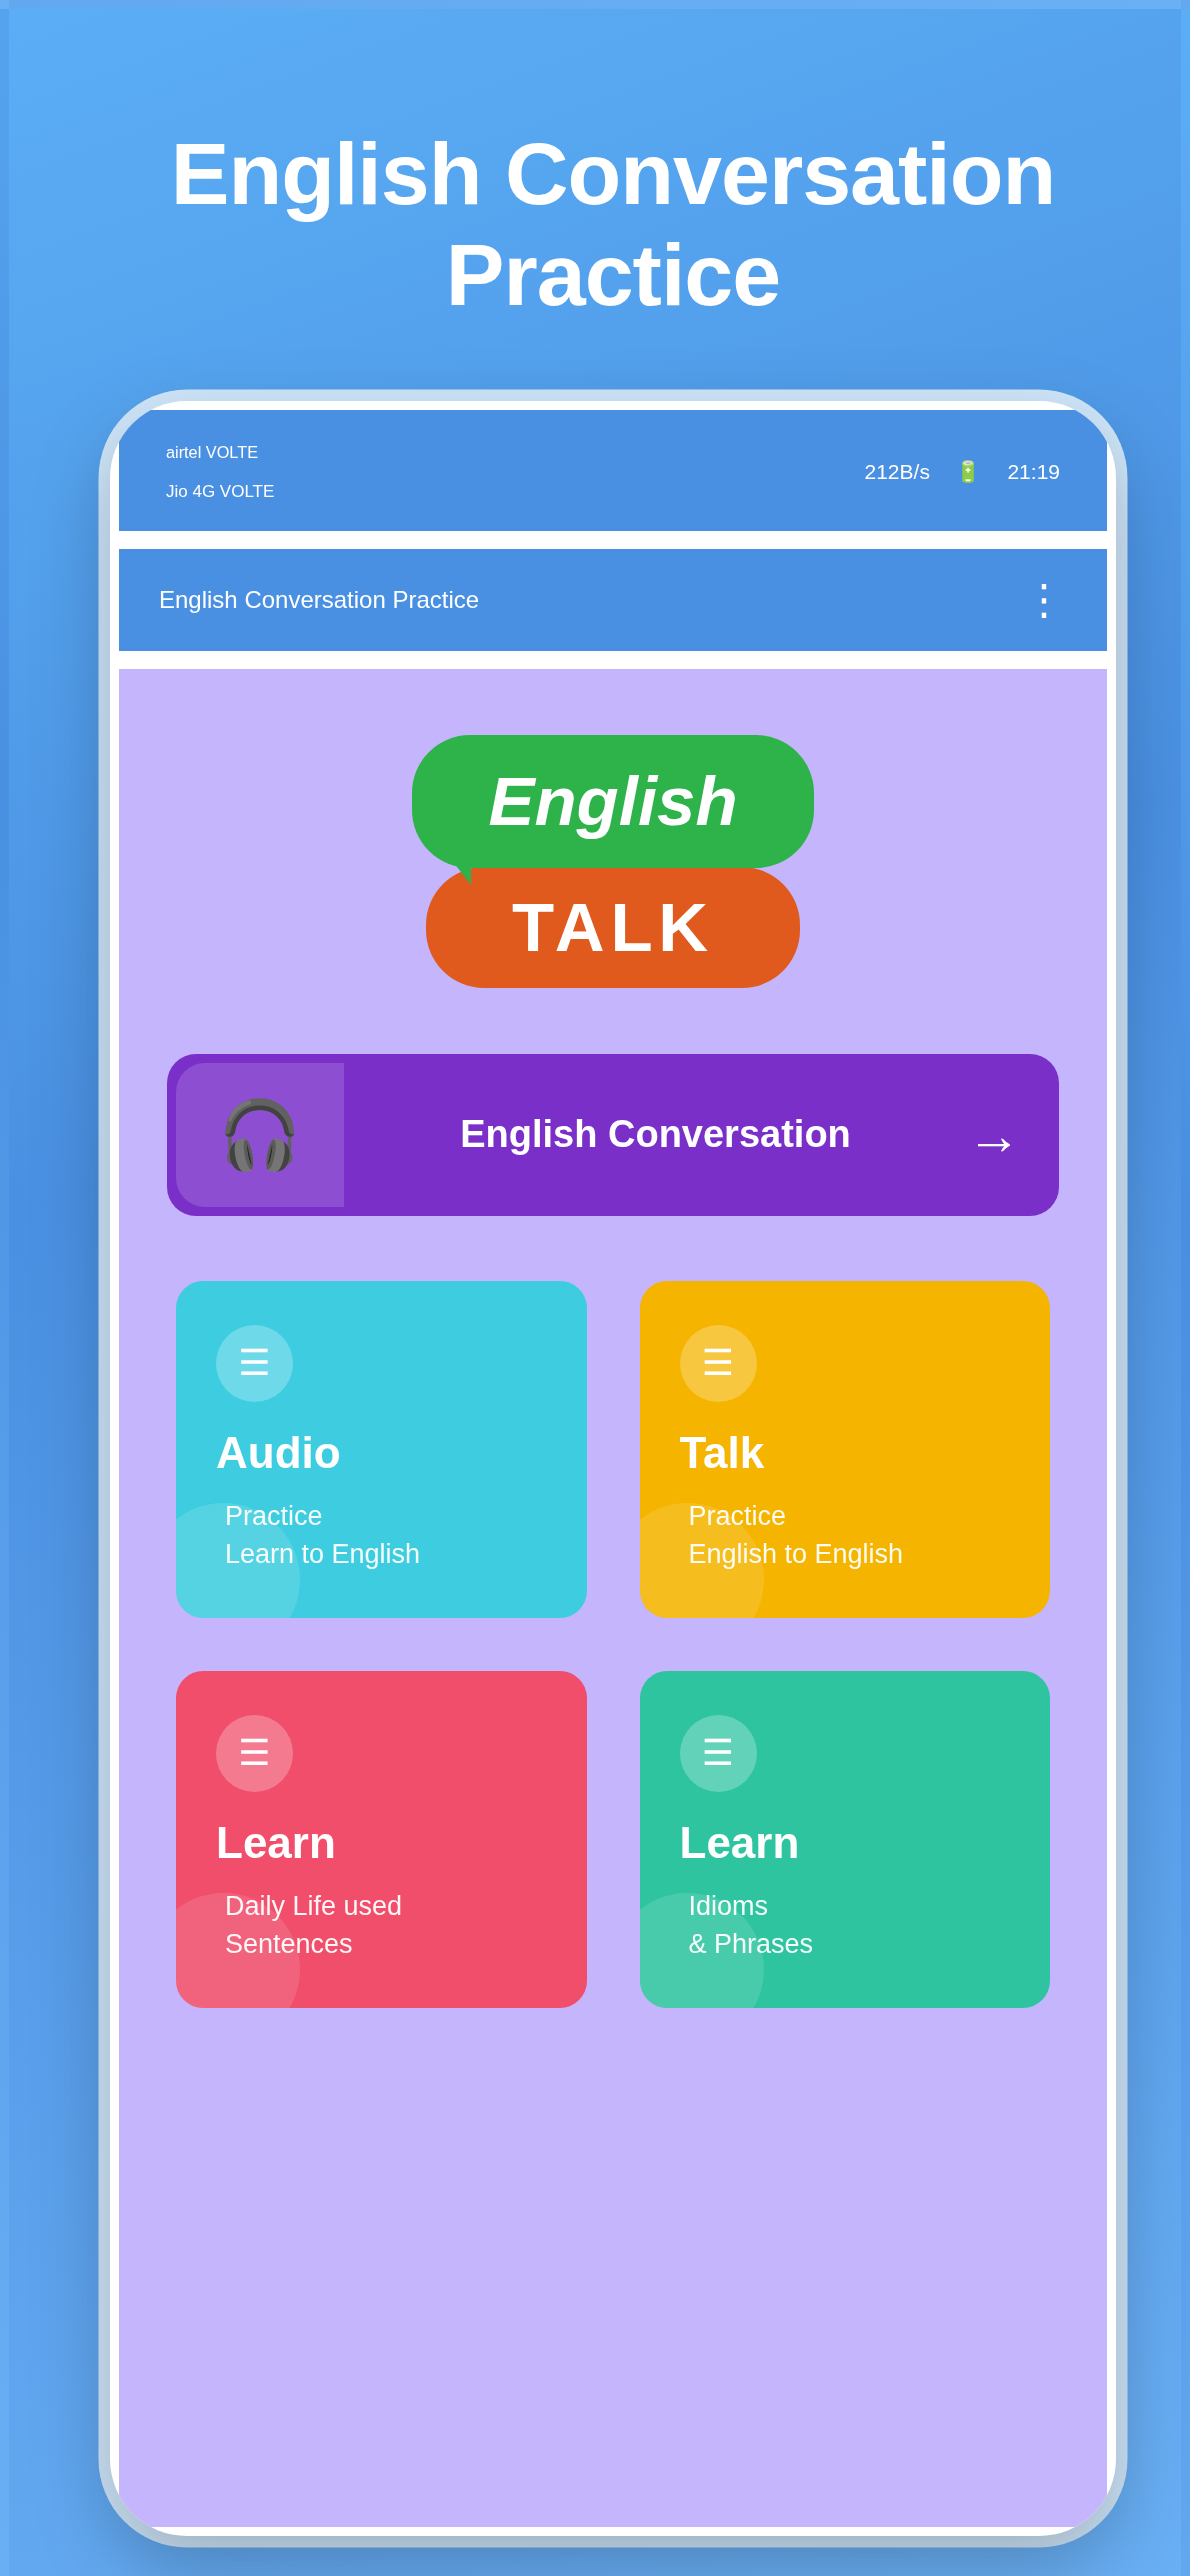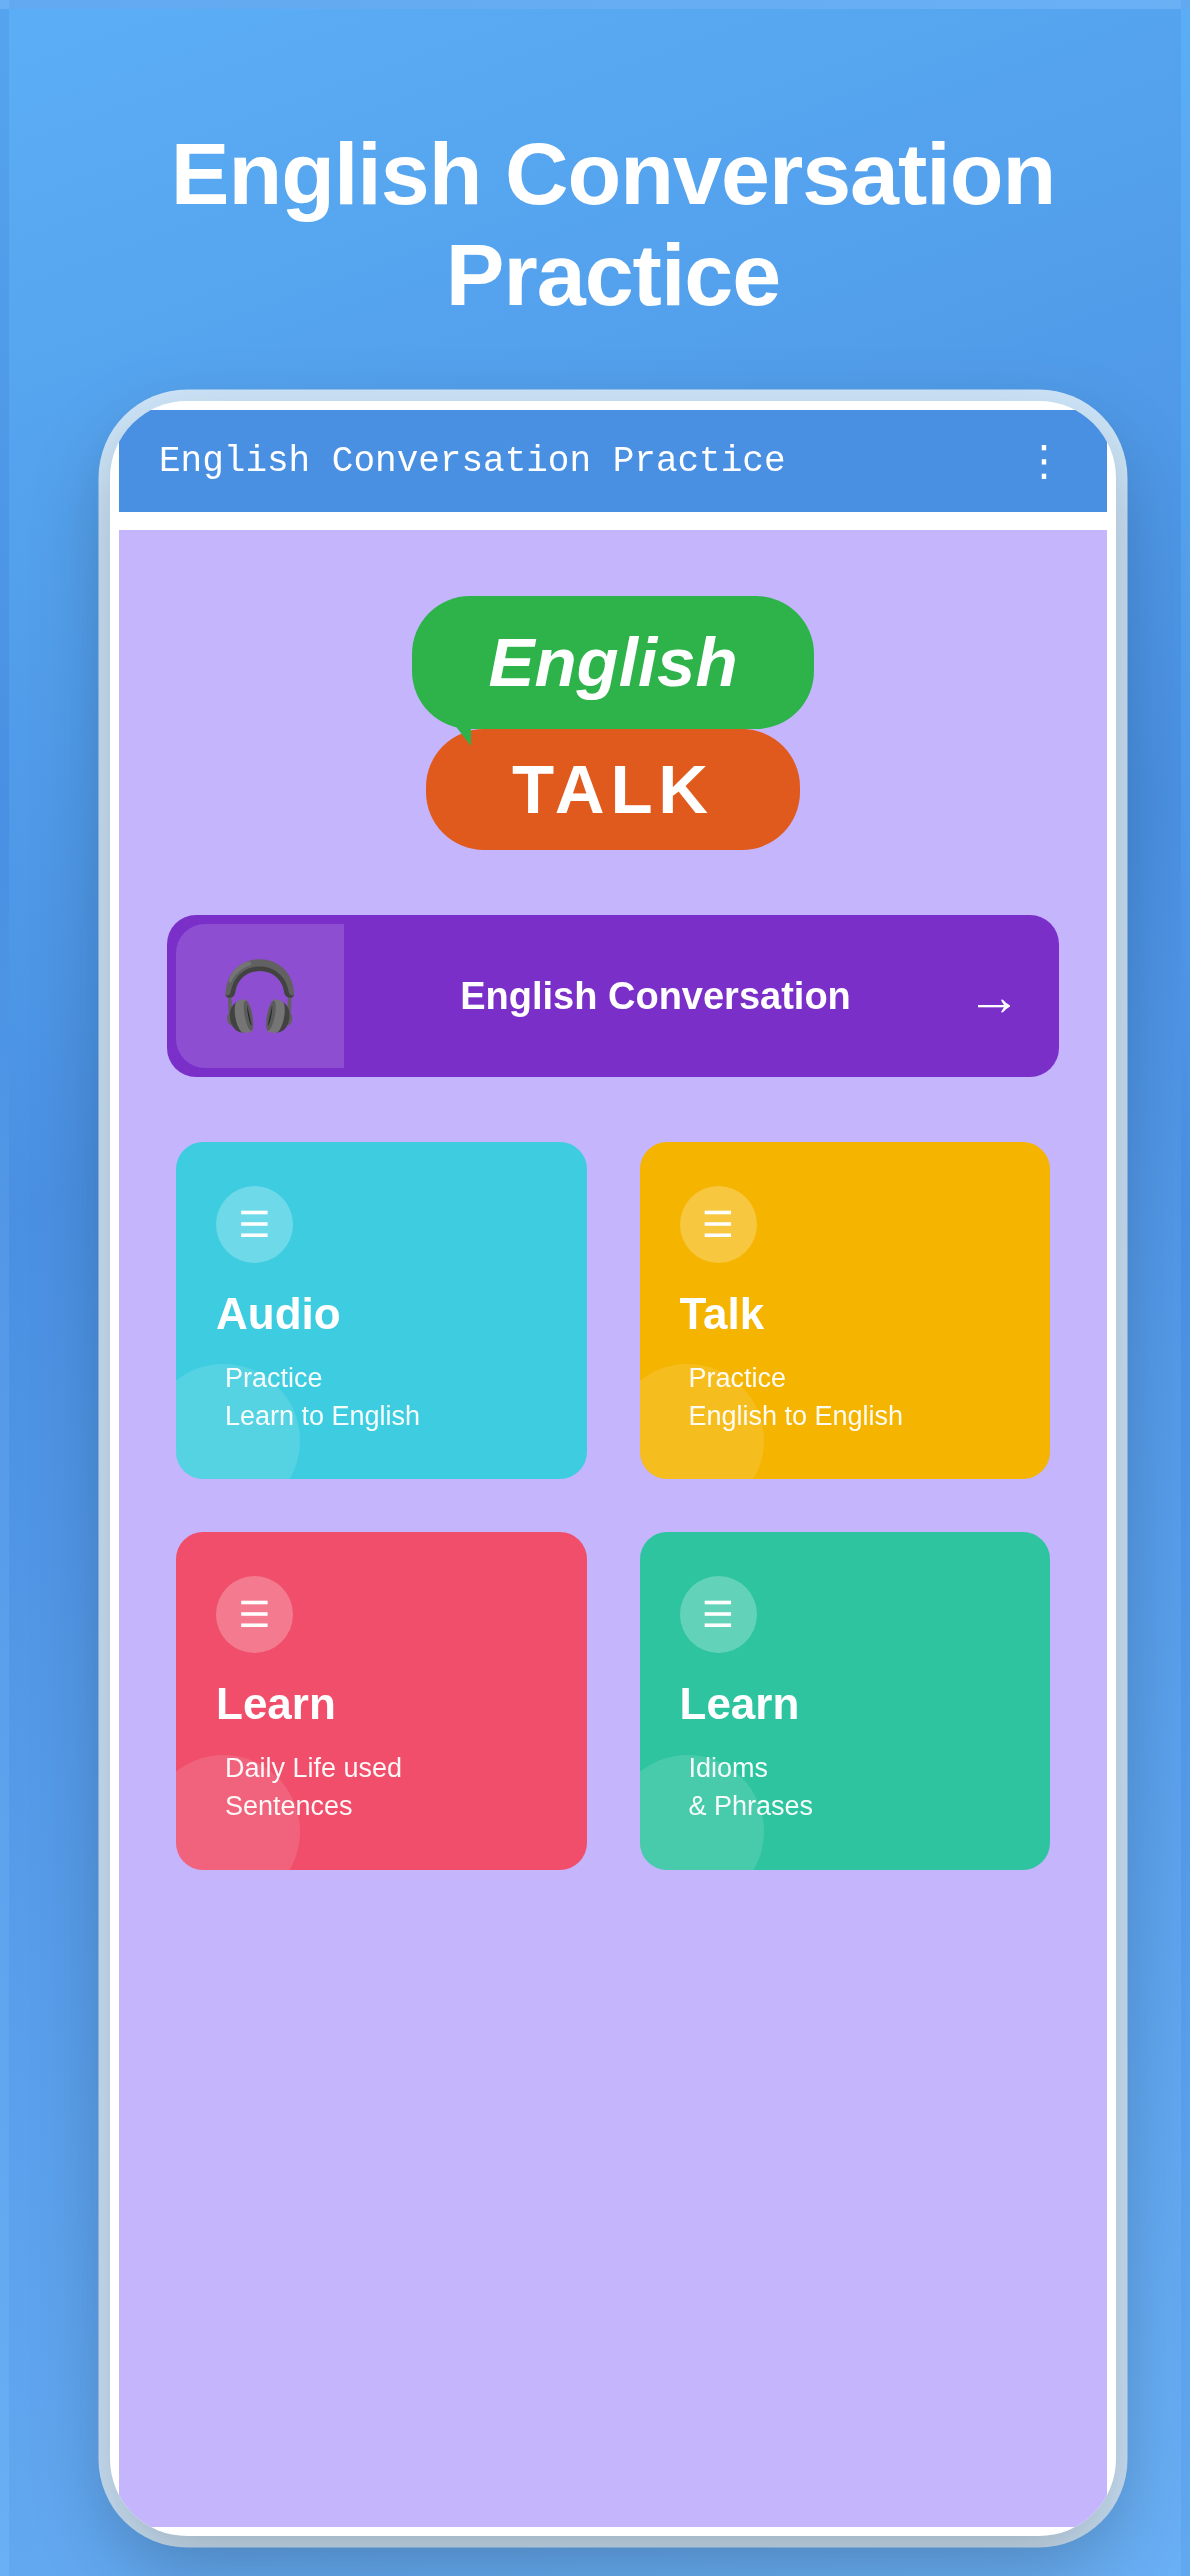--- a/index.html
+++ b/index.html
@@ -70,23 +70,22 @@
     .top-bar {
       background: #4a90e2;
       padding: 21px 31px;
       display: flex;
       justify-content: space-between;
       align-items: center;
     }
 
     .top-bar-title {
       color: white;
-      font-size: 36px;
+      font-size: 24px;
       font-weight: 500;
-      font-family: Liberation Mono, monospace;
     }
 
     .top-bar-menu {
       color: white;
       font-size: 42px;
       line-height: 1;
       letter-spacing: 1.9px;
     }
 
     
@@ -279,20 +278,31 @@
       left: -29px;
     }
   </style>
 </head>
 <body>
 
 <div class="app-title" style="white-space: pre-line;">English Conversation<br>Practice</div>
 
 <div class="phone-wrapper">
 
+  <div class="status-bar">
+    <div class="status-left">
+      <span>airtel VOLTE</span>
+      <span>Jio 4G VOLTE</span>
+    </div>
+    <div class="status-right">
+      <span>212B/s</span>
+      <span>🔋</span>
+      <span>21:19</span>
+    </div>
+  </div>
 
   <div class="top-bar">
     <span class="top-bar-title">English Conversation Practice</span>
     <span class="top-bar-menu">⋮</span>
   </div>
 
   <div class="main-content">
 
     <div class="logo-container">
       <div class="bubble-english">

